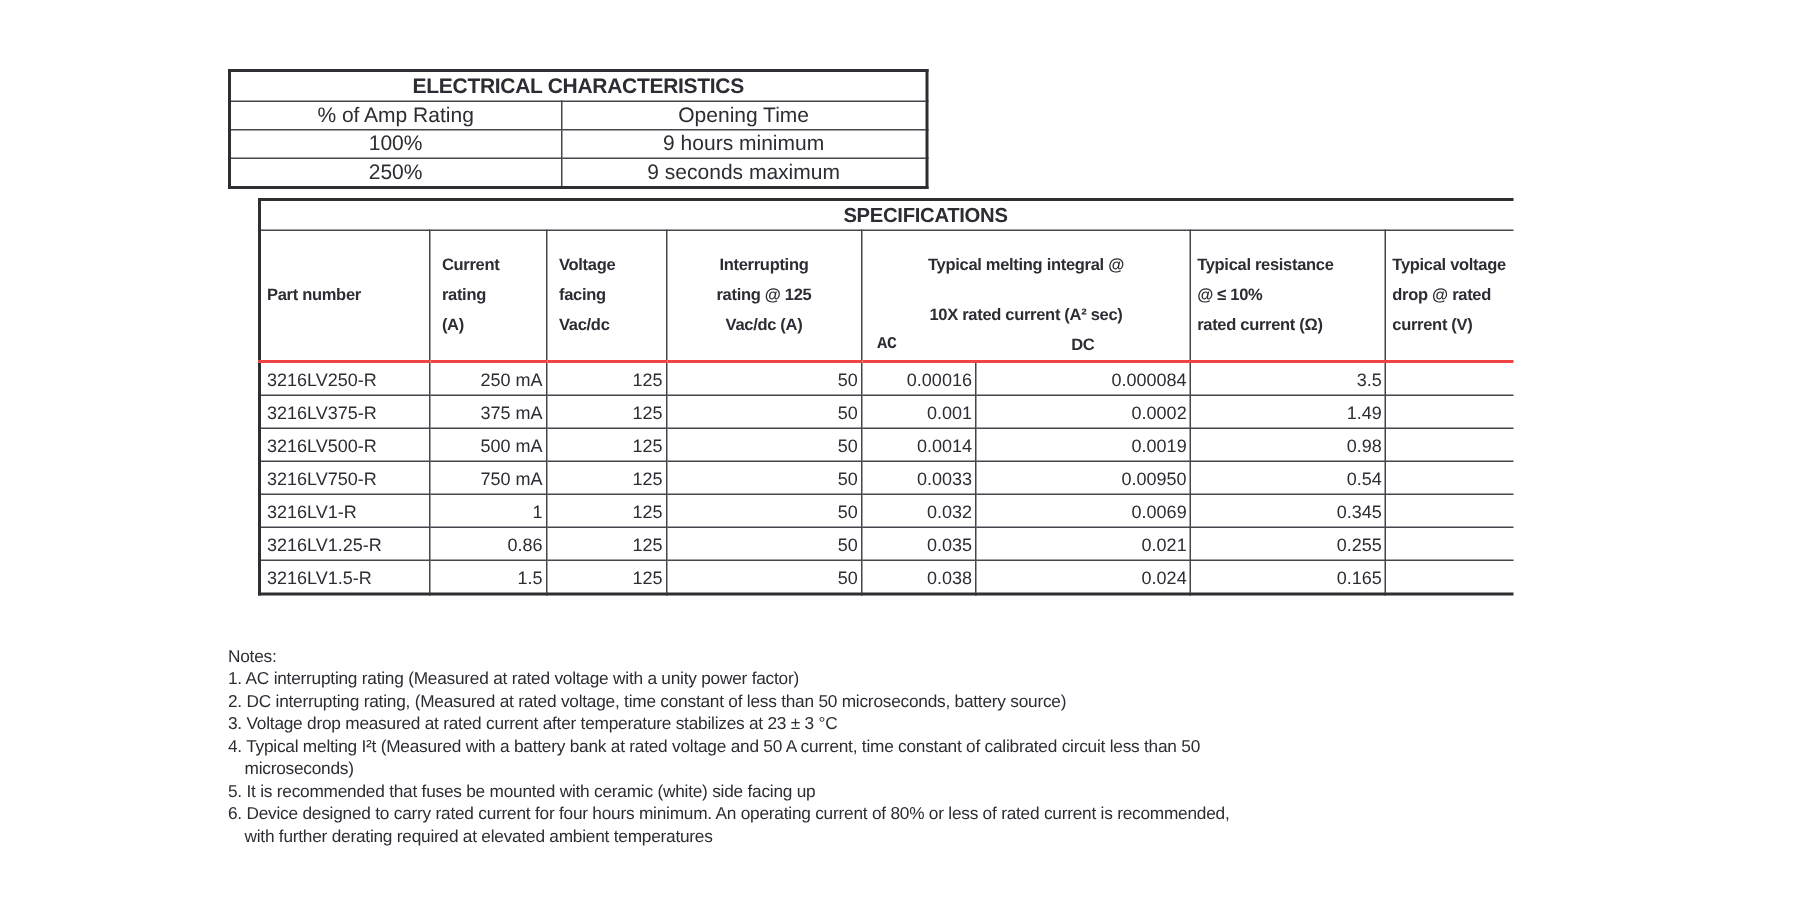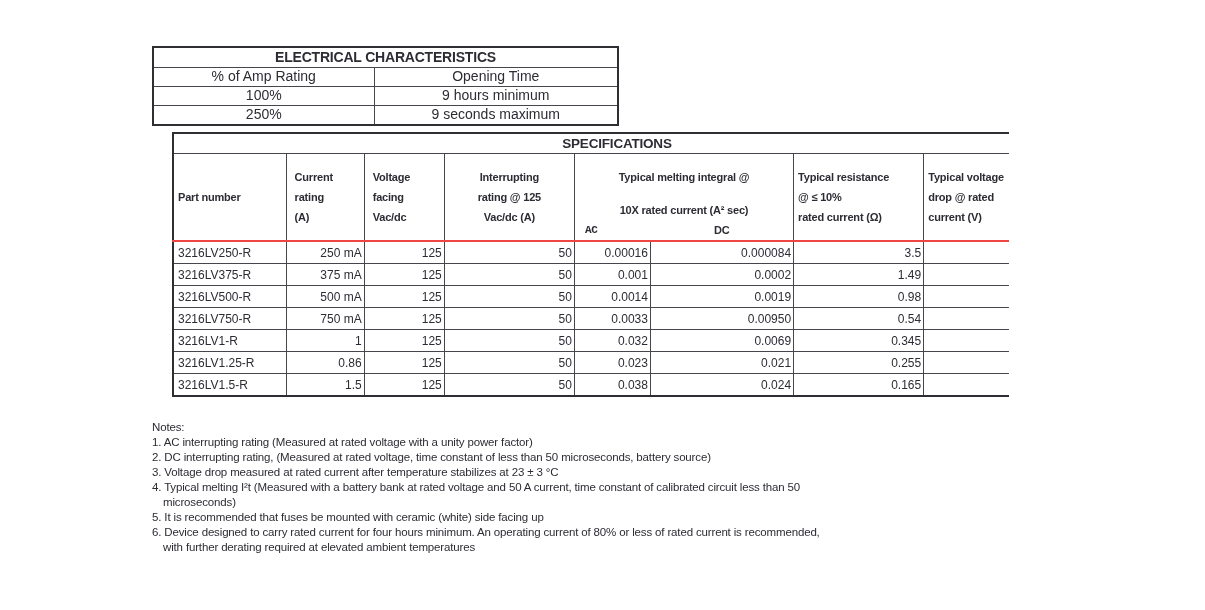--- a/index.html
+++ b/index.html
@@ -56,21 +56,21 @@
   .melt-dc { width: 143px; text-align: center; }
 
   
   .artifact-line {
     position: absolute; left: 172px; top: 145px;
     width: 450px; height: 2.5px; background: #35353b;
   }
 
   
   .notes {
-    position: absolute; left: 152px; top: 420px;
+    position: absolute; left: 152px; top: 431px;
     width: 810px;
     font-size: 11.5px;
     line-height: 15px;
     letter-spacing: -0.15px;
   }
   .note {
     white-space: pre-line;
     padding-left: 11px;
     text-indent: -11px;
   }
@@ -195,21 +195,21 @@
       <td>0.032</td>
       <td>0.0069</td>
       <td>0.345</td>
       <td>0.63</td>
     </tr>
     <tr>
       <td class="al pl4">3216LV1.25-R</td>
       <td>0.86</td>
       <td>125</td>
       <td>50</td>
-      <td>0.023</td>
+      <td>0.035</td>
       <td>0.021</td>
       <td>0.255</td>
       <td>0.82</td>
     </tr>
     <tr>
       <td class="al pl4">3216LV1.5-R</td>
       <td>1.5</td>
       <td>125</td>
       <td>50</td>
       <td>0.038</td>

